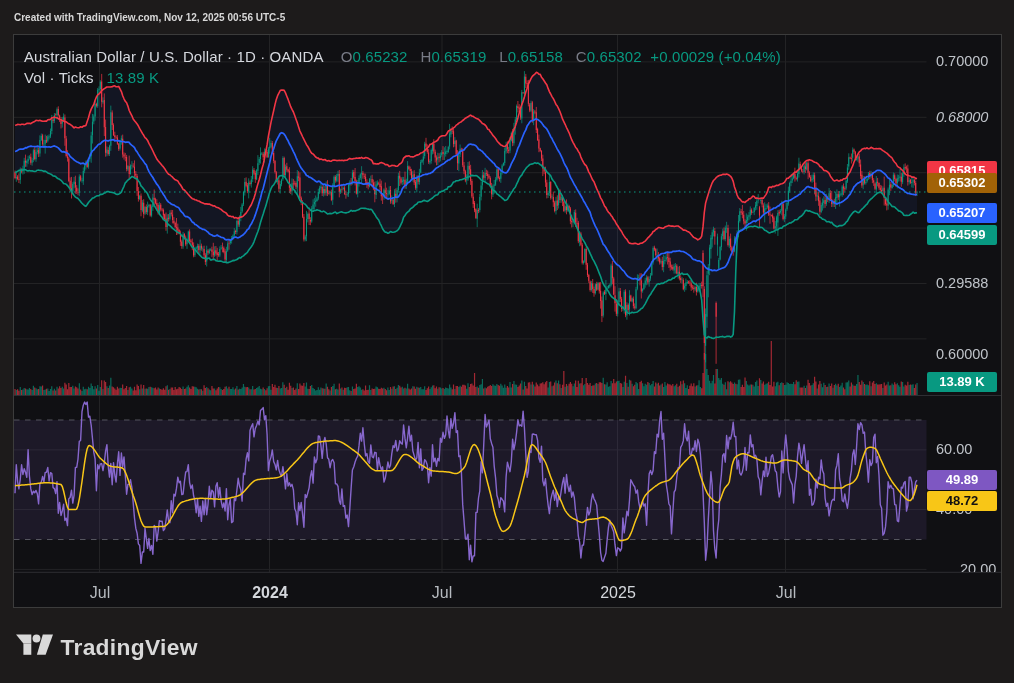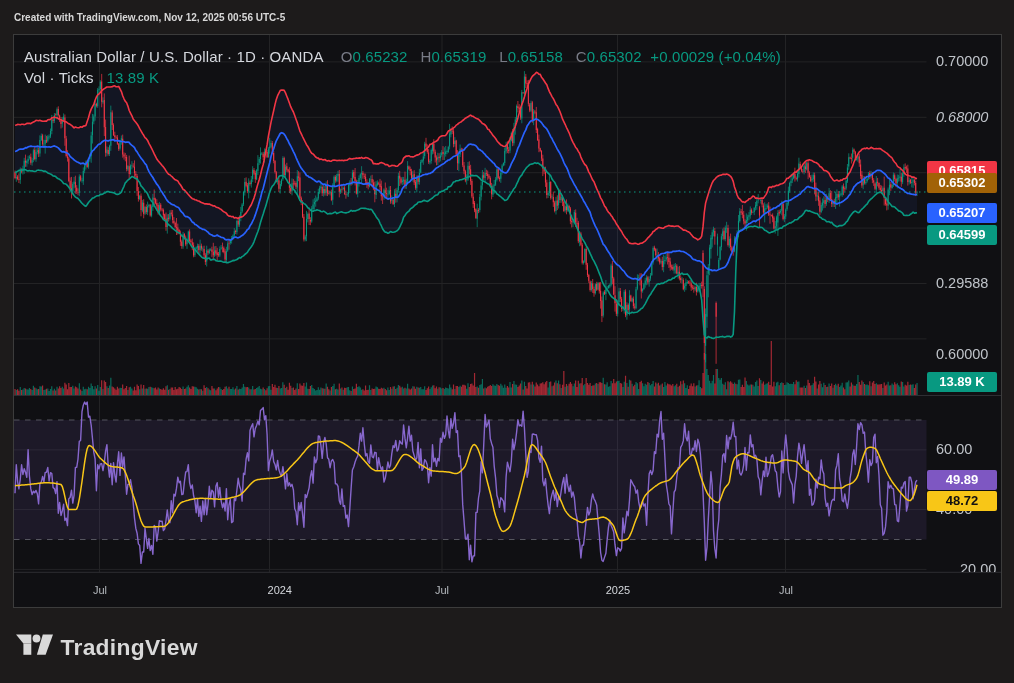--- a/index.html
+++ b/index.html
@@ -4,21 +4,21 @@
 html,body{width:1014px;height:683px;background:#1d1b1b;overflow:hidden;
 font-family:"Liberation Sans",sans-serif;-webkit-font-smoothing:antialiased}
 #hdr,.lbl,.leg,.badge,.tx,#tv{transform:translateZ(0)}
 #hdr{position:absolute;left:14px;top:12px;color:#d8d8d8;font-size:10px;font-weight:bold;letter-spacing:0}
 #panel{position:absolute;left:13px;top:34px;width:989px;height:574px;background:#101013;border:1px solid #3c3c3c}
 .lbl{position:absolute;color:#bfc3c9;font-size:14.5px;line-height:15px}
 .badge{position:absolute;left:913px;width:70px;height:20px;color:#fff;font-size:13px;font-weight:bold;
 text-align:center;line-height:20px;border-radius:2px}
 .leg{position:absolute;color:#cdd0d6;font-size:15px;letter-spacing:0.12px;white-space:pre}
 #tv{position:absolute;left:16px;top:633px}
-.tx{position:absolute;color:#b6babf;font-size:11px}
+.tx{position:absolute;color:#b6babf;font-size:16px}
 </style></head><body>
 <div id="hdr">Created with TradingView.com, Nov 12, 2025 00:56 UTC-5</div>
 <div id="panel">
     <svg width="987" height="572" viewBox="13 34 987 572" style="position:absolute;left:0;top:0">
       <defs>
         <clipPath id="cpm">
           <rect x="13" y="34" width="912.5" height="360.5"></rect>
         </clipPath>
         <clipPath id="cpr">
           <rect x="13" y="395" width="912.5" height="176.3"></rect>
@@ -52,21 +52,21 @@
     <div style="position:absolute;left:0;top:0;width:987px;height:537.3px;overflow:hidden">
       <div class="lbl" style="left:922px;top:19.4px;">0.70000</div>
       <div class="lbl" style="left:922px;top:74.79999999999974px;font-style:italic;">0.68000</div>
       <div class="lbl" style="left:922px;top:240.9999999999999px;">0.29588</div>
       <div class="lbl" style="left:922px;top:296.3999999999999px;margin-top:16px;">0.60000</div>
       <div class="lbl" style="left:922px;top:407.4px;">60.00</div>
       <div class="lbl" style="left:922px;top:467.15px;">40.00</div>
       <div class="lbl" style="left:922px;top:526.9px;margin-left:24px;">20.00</div>
     </div>
     <div class="tx" style="left:64px;top:549px;width:44px;text-align:center;font-weight:normal;color:#b6babf">Jul</div>
-    <div class="tx" style="left:234px;top:549px;width:44px;text-align:right;font-weight:normal;color:#d4d7dc">2024</div>
+    <div class="tx" style="left:234px;top:549px;width:44px;text-align:center;font-weight:bold;color:#d4d7dc">2024</div>
     <div class="tx" style="left:406px;top:549px;width:44px;text-align:center;font-weight:normal;color:#b6babf">Jul</div>
     <div class="tx" style="left:582px;top:549px;width:44px;text-align:center;font-weight:normal;color:#d4d7dc">2025</div>
     <div class="tx" style="left:750px;top:549px;width:44px;text-align:center;font-weight:normal;color:#b6babf">Jul</div>
     <div class="badge" style="top:126px;background:#f23645;color:#fff">0.65815</div>
     <div class="badge" style="top:138px;background:#a16207;color:#fff">0.65302</div>
     <div class="badge" style="top:168px;background:#2962ff;color:#fff">0.65207</div>
     <div class="badge" style="top:189.5px;background:#089981;color:#fff">0.64599</div>
     <div class="badge" style="top:337px;background:#089981;color:#fff">13.89 K</div>
     <div class="badge" style="top:435px;background:#7e57c2;color:#fff">49.89</div>
     <div class="badge" style="top:455.5px;background:#f8c617;color:#131112">48.72</div>

